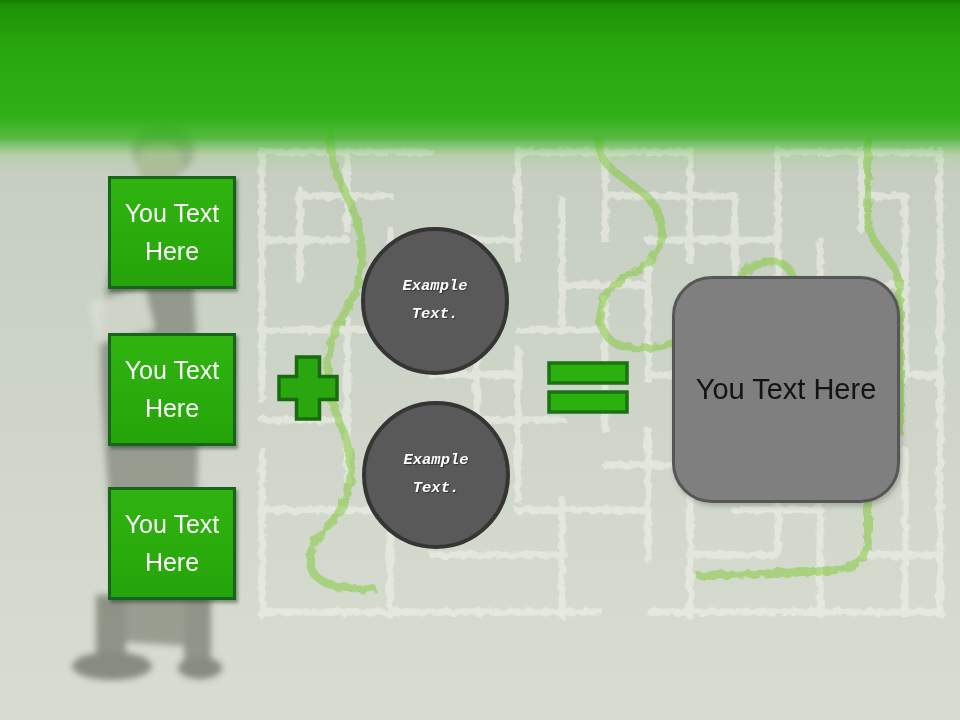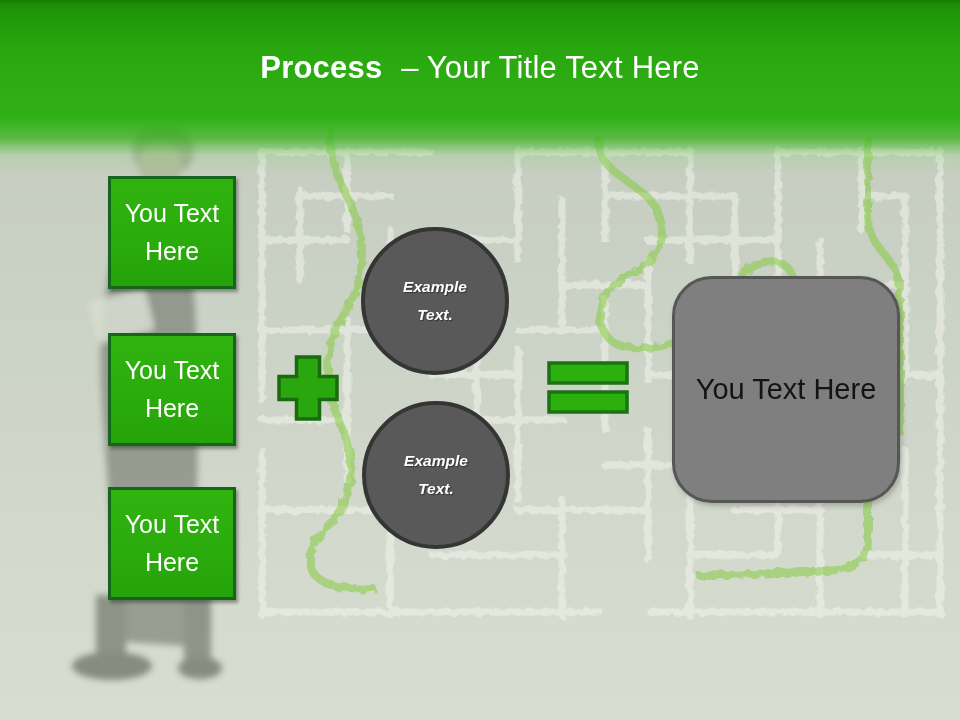--- a/index.html
+++ b/index.html
@@ -35,21 +35,21 @@
   .green-box .lbl{width:110px;}
   .circle{
     position:absolute;width:140px;height:140px;border-radius:50%;
     background:#595959;border:4px solid #353535;
     display:flex;align-items:center;justify-content:center;
     color:#ffffff;font-size:15.5px;font-weight:700;font-style:italic;
     text-align:center;line-height:1.8;
     text-shadow:1px 1px 1px rgba(0,0,0,0.45);
   }
   .c1{left:361px;top:227px;} .c2{left:362px;top:401px;}
-  .circle .lbl{width:100px;}
+  .circle .lbl{width:100px;font-family:Liberation Mono, monospace;}
   .op-svg{position:absolute;}
   .plus-pos{left:276px;top:354px;}
   .equals-pos{left:546px;top:360px;}
   .result-box{
     position:absolute;left:672px;top:276px;width:222px;height:221px;
     background:#7f7f7f;border:3px solid #565656;border-radius:40px;
     box-shadow:2px 3px 5px rgba(60,70,60,0.30);
     display:flex;align-items:center;justify-content:center;
     color:#141414;font-size:29px;text-align:center;
   }
@@ -113,24 +113,20 @@
 
     <g stroke="#7fcb36" stroke-width="8" stroke-linecap="round" stroke-linejoin="round" fill="none" opacity="0.5" filter="url(#chalk)">
       <path d="M330,132 C330,190 362,200 362,255 C362,310 328,315 328,368 C328,420 355,430 350,480 C345,525 310,530 310,560 C310,585 340,590 372,588"></path>
       <path d="M598,138 C598,185 662,180 662,232 C662,278 600,270 600,315 C600,358 655,352 688,338 C730,320 728,270 765,262 C800,255 800,300 800,340"></path>
       <path d="M868,140 L868,215 C868,255 900,252 900,295 L900,415 C900,455 868,452 868,495 L868,540 C868,568 840,572 805,572 L700,576"></path>
     </g>
   </svg>
 
   <div class="header-band"></div>
 
-  <h1 class="slide-title">
-    <span class="t-bold">Process</span>
-    <span class="t-rest">– Your Title Text Here</span>
-  </h1>
 
   <div class="green-box gb1">
     <span class="lbl">You Text Here</span>
   </div>
   <div class="green-box gb2">
     <span class="lbl">You Text Here</span>
   </div>
   <div class="green-box gb3">
     <span class="lbl">You Text Here</span>
   </div>

